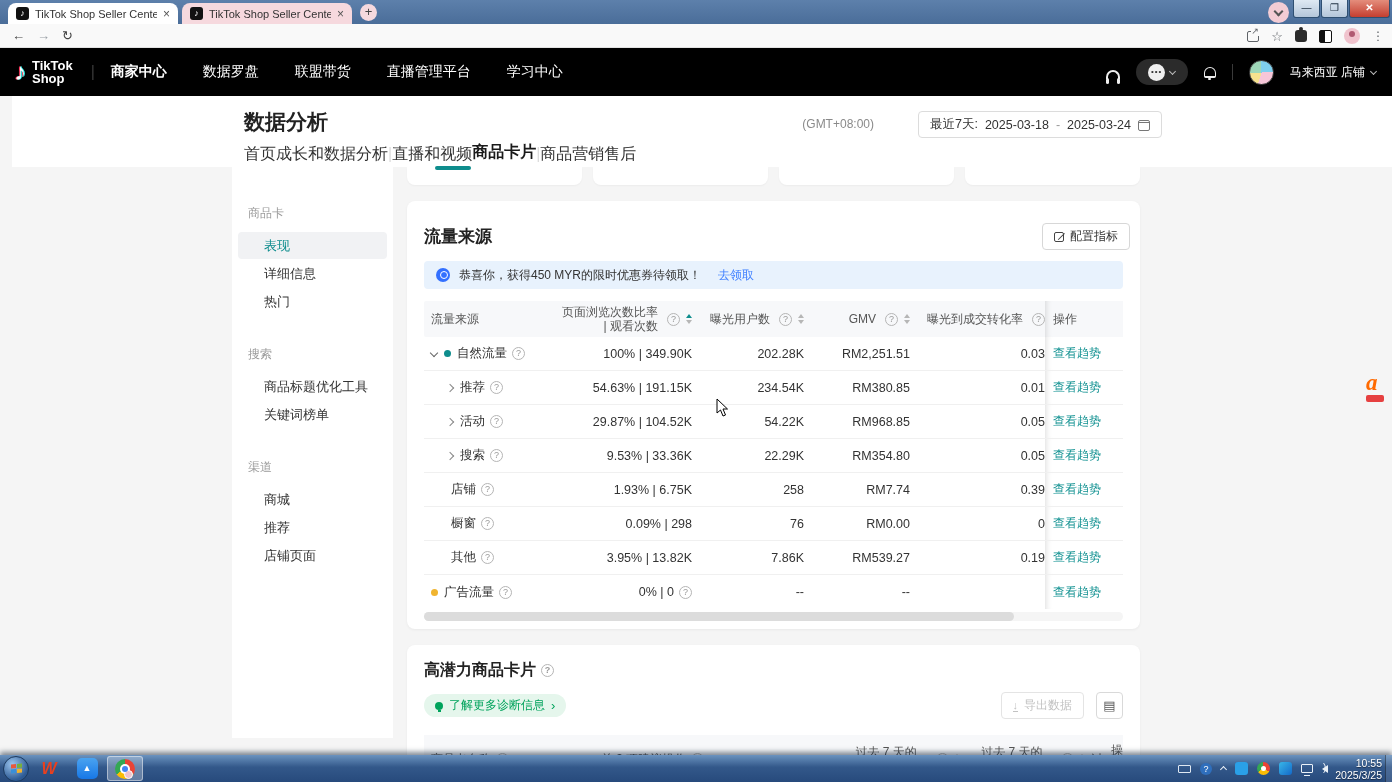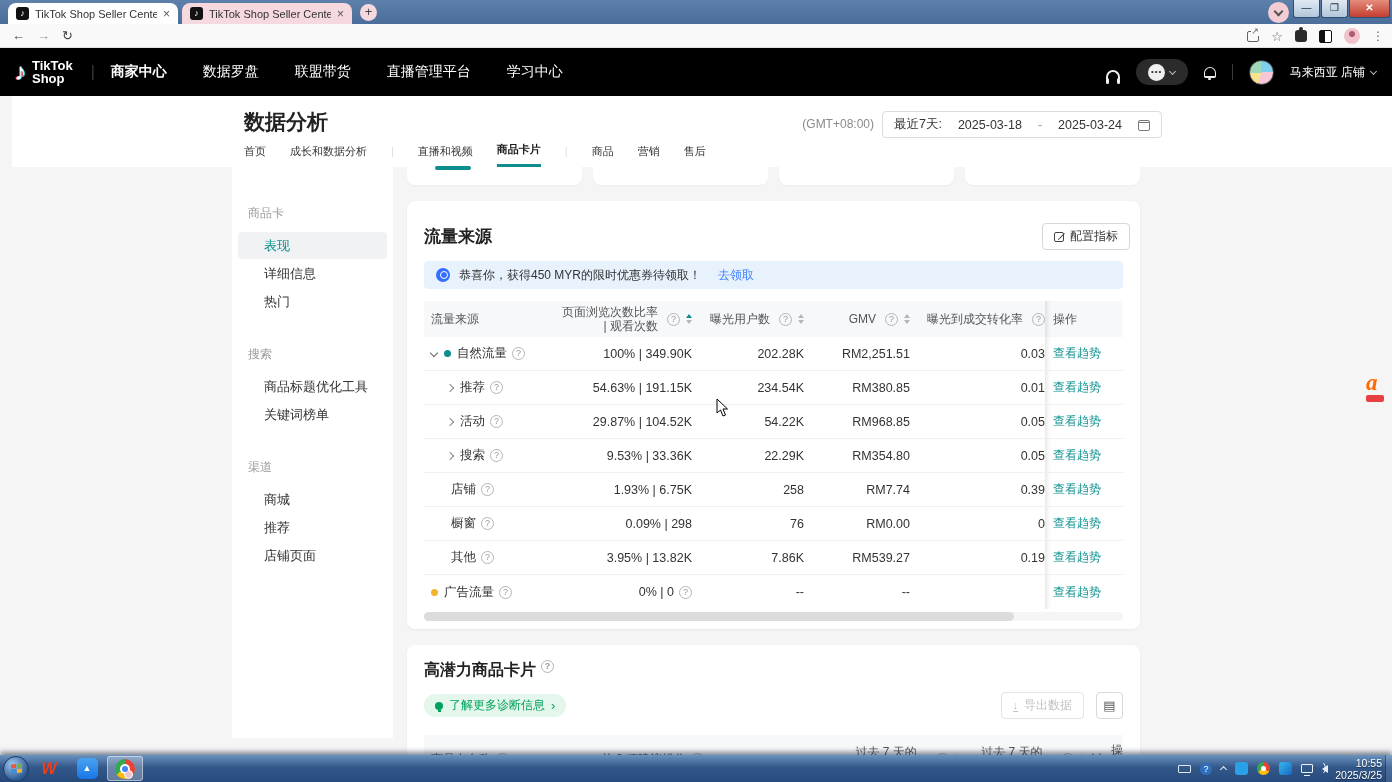--- a/index.html
+++ b/index.html
@@ -59,24 +59,24 @@
   .bell { width:12px; height:11px; border:1.6px solid #eee; border-bottom:2px solid #eee; border-radius:7px 7px 2px 2px; position:relative; }
   .bell::after { content:""; position:absolute; left:3px; bottom:-4px; width:3px; height:2px; border-radius:2px; background:#eee; }
   .vdiv { width:1px; height:16px; background:#3a3a3a; }
   .avatar { width:25px; height:25px; border-radius:50%; background:conic-gradient(#7fd0ef 0 25%, #f7c6d8 25% 55%, #f7e28f 55% 75%, #9fd8b9 75% 100%); border:1px solid #444; }
   .acct { font-size:12px; display:flex; align-items:center; gap:6px; }
 
   
   .pagehead { position:absolute; top:96px; left:12px; width:100%; height:71px; background:#fff; }
   .ptitle { position:absolute; left:232px; top:12px; font-size:21px; font-weight:bold; color:#222; }
   .tz { position:absolute; right:530px; top:21px; font-size:12px; color:#8a8a8a; }
-  .datebox { position:absolute; right:242px; top:15px; height:27px; background:#fff; border:1px solid #dcdcdc; border-radius:4px; display:flex; align-items:center; gap:16px; padding:0 11px; font-size:12.5px; color:#333; }
+  .datebox { position:absolute; right:242px; top:15px; height:27px; background:#fff; border:1px solid #dcdcdc; border-radius:4px; display:flex; align-items:center; gap:7px; padding:0 11px; font-size:12.5px; color:#333; }
   .cal { width:12px; height:11px; border:1.3px solid #777; border-radius:2px; position:relative; margin-top:1px; }
   .cal::before { content:""; position:absolute; top:1.5px; left:0; right:0; height:1.3px; background:#777; }
-  .ptabs { position:absolute; left:232px; top:46px; display:flex; align-items:center; gap:24px; font-size:11px; color:#333;text-align:right; }
+  .ptabs { position:absolute; left:232px; top:46px; display:flex; align-items:center; font-size:16px; color:#333;text-align:right; }
   .ptab { padding-bottom:7px; }
   .ptab.active { color:#1a1a1a; font-weight:bold; border-bottom:3px solid #0e8d8d; }
   .ptab-sep { color:#ddd; padding-bottom:7px; }
 
   
   .sidebar { position:absolute; left:232px; top:167px; width:161px; height:571px; background:#fff; padding-top:22px; }
   .sgroup { font-size:12px; color:#9a9a9a; margin:16px 0 10px 16px; }
   .sitem { font-size:13px; color:#333; height:27px; line-height:27px; padding-left:32px; margin-bottom:1px; }
   .sitem.active { background:#f1f2f4; border-radius:4px; margin:0 6px 1px 6px; padding-left:26px; color:#0e8d8d; }
   .sgap { height:14px; }
@@ -465,21 +465,21 @@
             <span class="trend">查看趋势</span>
           </div>
       </div>
 
       <div class="hscroll-track">
         <div class="hscroll-thumb"></div>
       </div>
     </div>
 
     <div class="card potential">
-      <div class="c-title" style="top:15px; font-size:16px; display:flex; ">
+      <div class="c-title" style="top:15px; font-size:16px; display:flex; align-items:center;">
         <span>高潜力商品卡片</span>
         <span class="qic">?</span>
       </div>
       <div class="diag-pill">
         <span class="bulb"></span>
         <span>了解更多诊断信息</span>
         <span class="pill-arrow">›</span>
       </div>
       <button class="export-btn">
         <span class="dl-ic">↓</span>

